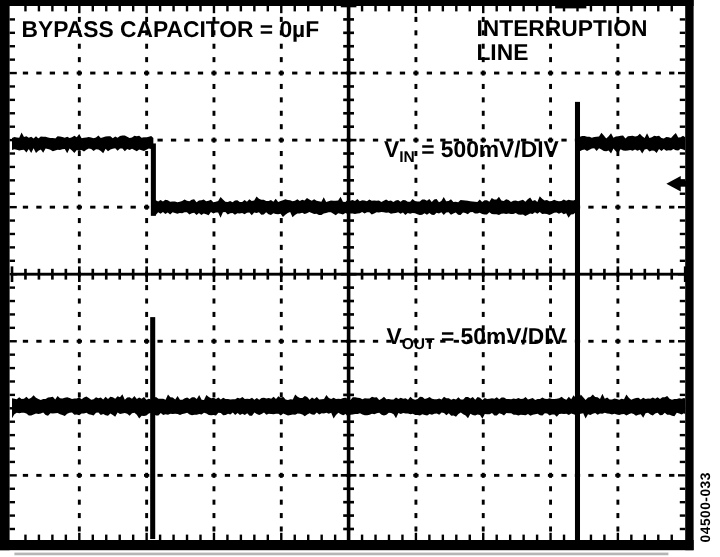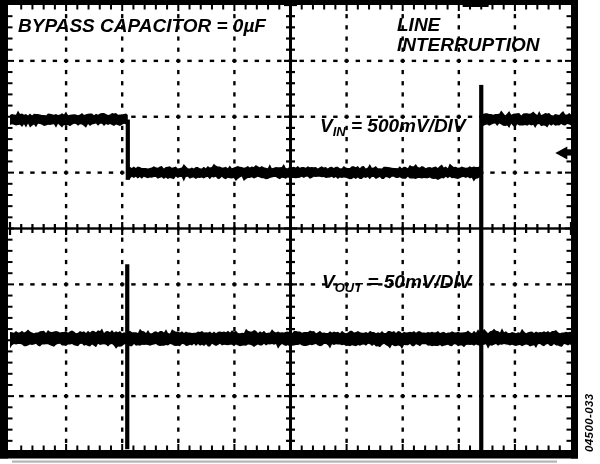--- a/index.html
+++ b/index.html
@@ -1,18 +1,18 @@
 <!DOCTYPE html>
 <html><head>
 <meta charset="utf-8">
 <style>
   html,body{margin:0;padding:0;background:#ffffff;}
   .figure{
     position:relative;width:600px;height:464px;background:#ffffff;
-    font-family:"Liberation Sans",sans-serif;overflow:hidden;font-style:italic;
+    font-family:"Liberation Sans",sans-serif;overflow:hidden;
   }
   .figure svg{position:absolute;left:0;top:0;display:block;}
   .lbl{
     position:absolute;color:#000;font-weight:bold;font-size:19px;
     line-height:20px;white-space:nowrap;letter-spacing:0;
   }
   .lbl sub{font-size:13px;font-weight:bold;vertical-align:-4px;letter-spacing:0;text-align:right;}
   #bypass{left:18px;top:16px;}
   #lineint{left:397px;top:15px;}
   #vin{left:320px;top:116px;}
@@ -937,22 +937,22 @@
         <rect x="462.63" y="0.00" width="26.00" height="7.00"></rect>
       </g>
       <g fill="#000000">
         <rect x="12.00" y="460.50" width="545.00" height="2.20" fill="#b5b5b5"></rect>
       </g>
     </svg>
 
   <div class="lbl" id="bypass">BYPASS CAPACITOR = 0µF</div>
 
   <div class="lbl" id="lineint">
+    <div>INTERRUPTION</div>
     <div>LINE</div>
-    <div>INTERRUPTION</div>
   </div>
 
   <div class="lbl" id="vin"><span>V</span><sub>IN</sub><span> = 500mV/DIV</span></div>
 
   <div class="lbl" id="vout"><span>V</span><sub>OUT</sub><span> = 50mV/DIV</span></div>
 
 
   <div id="fignum">04500-033</div>
 </div>
 

